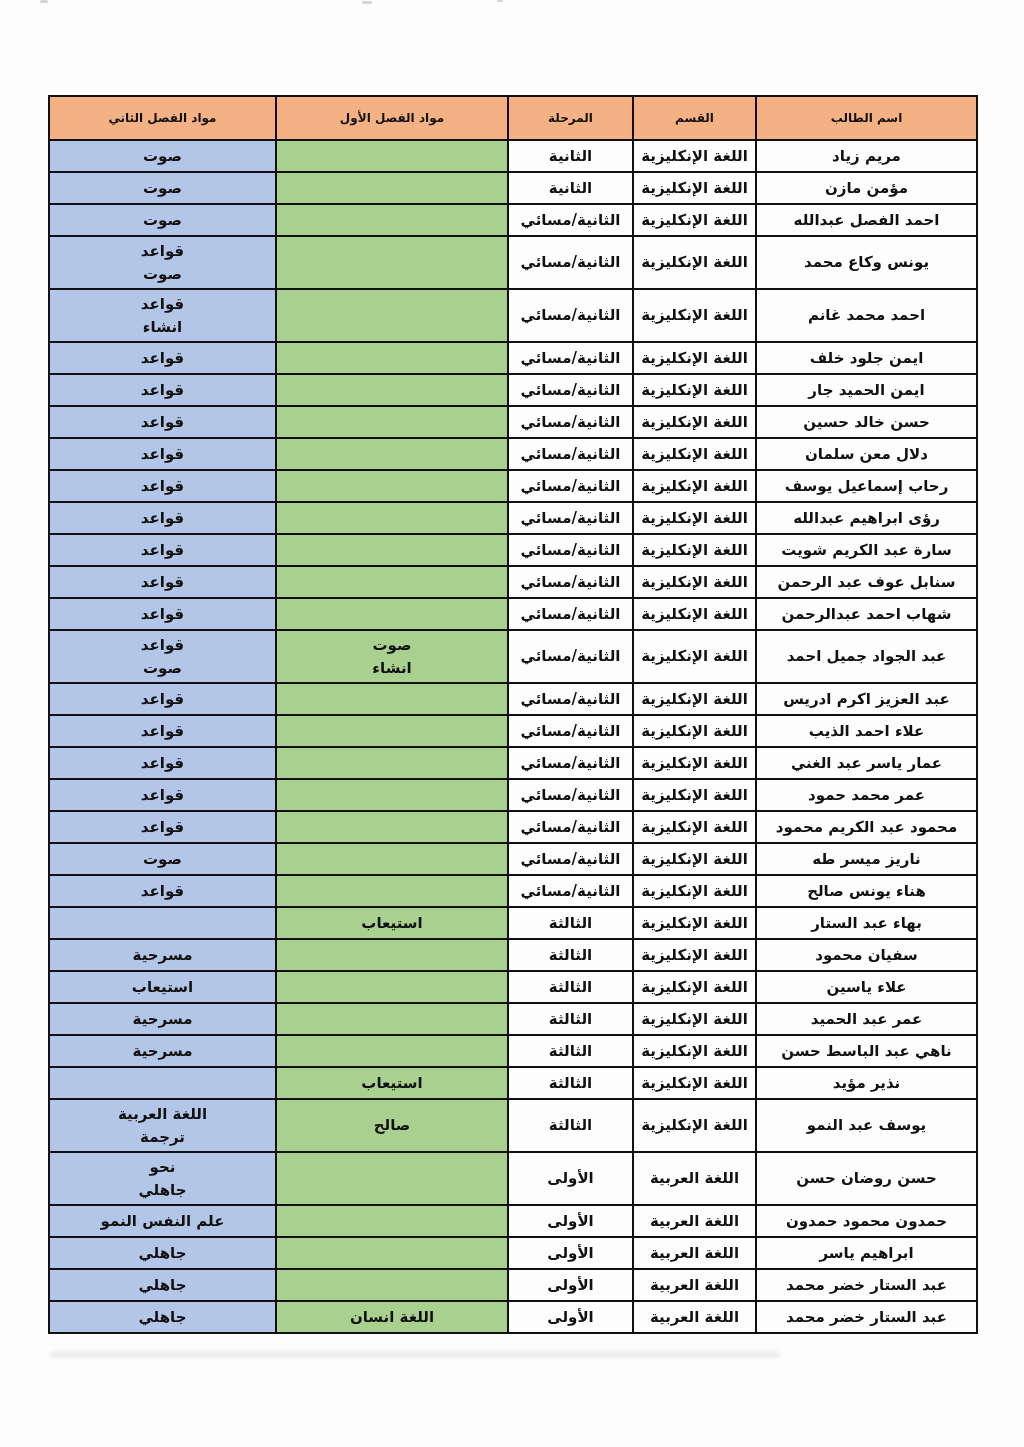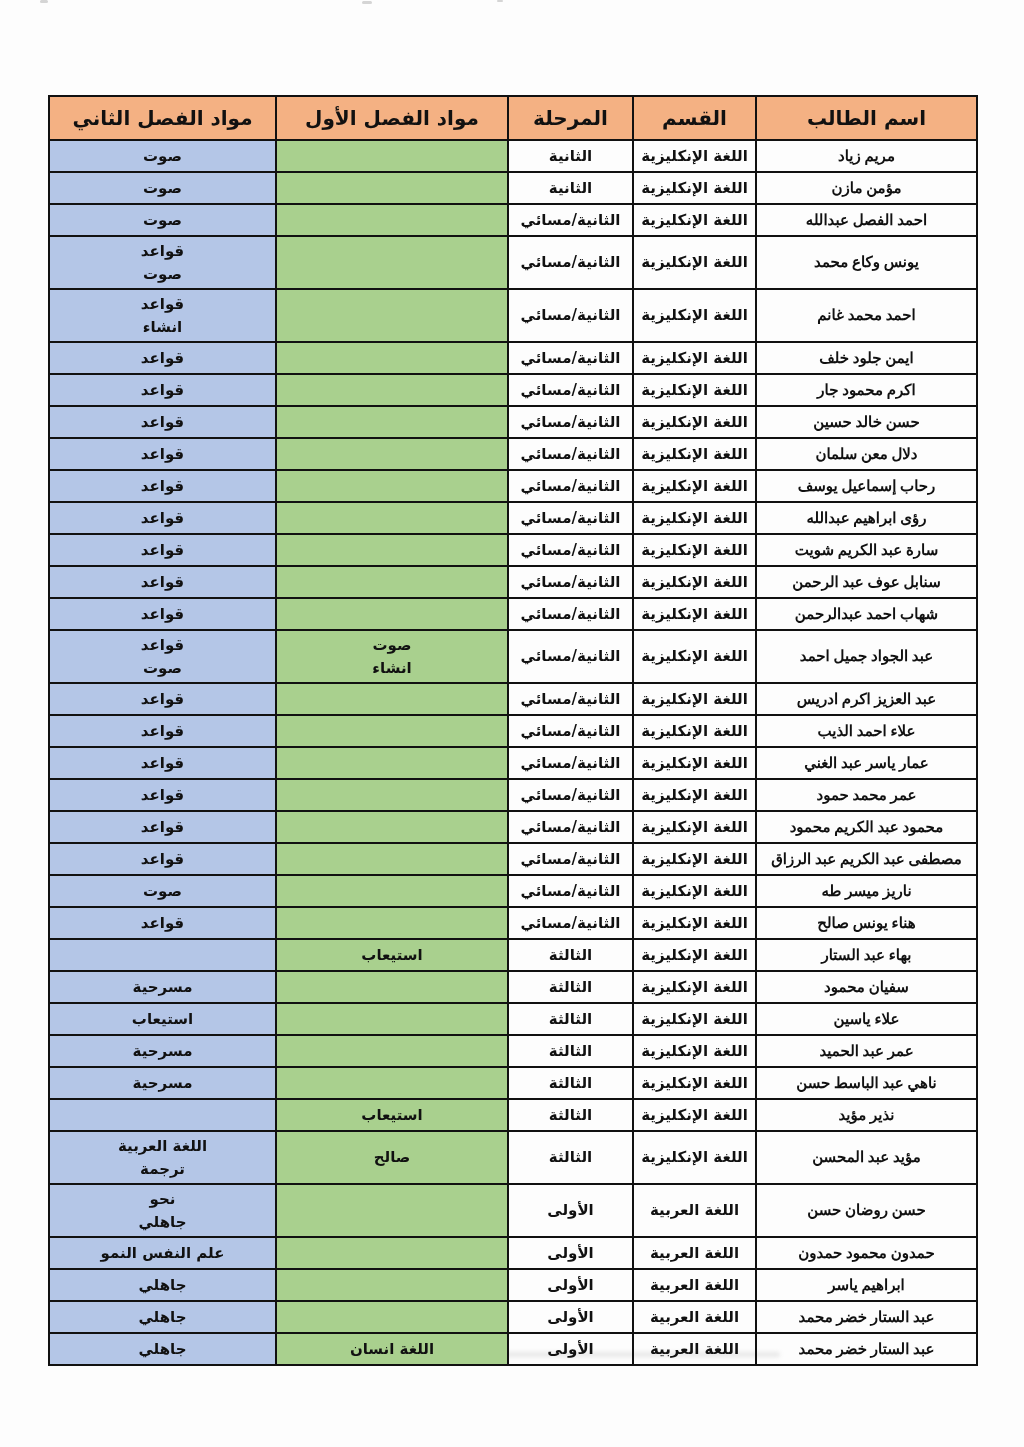--- a/index.html
+++ b/index.html
@@ -25,24 +25,24 @@
   }
   table.students th, table.students td{
     border:2.5px solid #111;
     text-align:center;vertical-align:middle;
     font-weight:bold;color:#111;
     padding:3px 5px;
     overflow:hidden;
   }
   table.students th{
     background:var(--header-bg,#F4B183);
-    height:36px;font-size:20px;
+    height:36px;font-size:12px;
   }
   table.students td{font-size:15px;line-height:1.5;height:24px;}
-  td.c-name{white-space:normal;font-family:Liberation Serif, serif;}
+  td.c-name{white-space:normal;}
   td.c-dept, td.c-stage{white-space:nowrap;font-size:14px;}
   td.c-sem1{background:var(--sem1-bg,#A9D08E);white-space:pre-line;}
   td.c-sem2{background:var(--sem2-bg,#B4C6E7);white-space:pre-line;}
 </style>
 </head>
 <body>
 
 <div class="page">
 
   <div class="speck" style="left:40px;top:0;width:8px;height:3px;"></div>
@@ -106,21 +106,21 @@
 انشاء</td>
         </tr>
         <tr>
           <td class="c-name">ايمن جلود خلف</td>
           <td class="c-dept">اللغة الإنكليزية</td>
           <td class="c-stage">الثانية/مسائي</td>
           <td class="c-sem1"></td>
           <td class="c-sem2">قواعد</td>
         </tr>
         <tr>
-          <td class="c-name">اكرم محمود جار</td>
+          <td class="c-name">ايمن الحميد جار</td>
           <td class="c-dept">اللغة الإنكليزية</td>
           <td class="c-stage">الثانية/مسائي</td>
           <td class="c-sem1"></td>
           <td class="c-sem2">قواعد</td>
         </tr>
         <tr>
           <td class="c-name">حسن خالد حسين</td>
           <td class="c-dept">اللغة الإنكليزية</td>
           <td class="c-stage">الثانية/مسائي</td>
           <td class="c-sem1"></td>
@@ -206,27 +206,20 @@
           <td class="c-sem2">قواعد</td>
         </tr>
         <tr>
           <td class="c-name">محمود عبد الكريم محمود</td>
           <td class="c-dept">اللغة الإنكليزية</td>
           <td class="c-stage">الثانية/مسائي</td>
           <td class="c-sem1"></td>
           <td class="c-sem2">قواعد</td>
         </tr>
         <tr>
-          <td class="c-name">مصطفى عبد الكريم عبد الرزاق</td>
-          <td class="c-dept">اللغة الإنكليزية</td>
-          <td class="c-stage">الثانية/مسائي</td>
-          <td class="c-sem1"></td>
-          <td class="c-sem2">قواعد</td>
-        </tr>
-        <tr>
           <td class="c-name">ناريز ميسر طه</td>
           <td class="c-dept">اللغة الإنكليزية</td>
           <td class="c-stage">الثانية/مسائي</td>
           <td class="c-sem1"></td>
           <td class="c-sem2">صوت</td>
         </tr>
         <tr>
           <td class="c-name">هناء يونس صالح</td>
           <td class="c-dept">اللغة الإنكليزية</td>
           <td class="c-stage">الثانية/مسائي</td>
@@ -269,21 +262,21 @@
           <td class="c-sem2">مسرحية</td>
         </tr>
         <tr>
           <td class="c-name">نذير مؤيد</td>
           <td class="c-dept">اللغة الإنكليزية</td>
           <td class="c-stage">الثالثة</td>
           <td class="c-sem1">استيعاب</td>
           <td class="c-sem2"></td>
         </tr>
         <tr>
-          <td class="c-name">مؤيد عبد المحسن</td>
+          <td class="c-name">يوسف عبد النمو</td>
           <td class="c-dept">اللغة الإنكليزية</td>
           <td class="c-stage">الثالثة</td>
           <td class="c-sem1">صالح</td>
           <td class="c-sem2">اللغة العربية
 ترجمة</td>
         </tr>
         <tr>
           <td class="c-name">حسن روضان حسن</td>
           <td class="c-dept">اللغة العربية</td>
           <td class="c-stage">الأولى</td>

